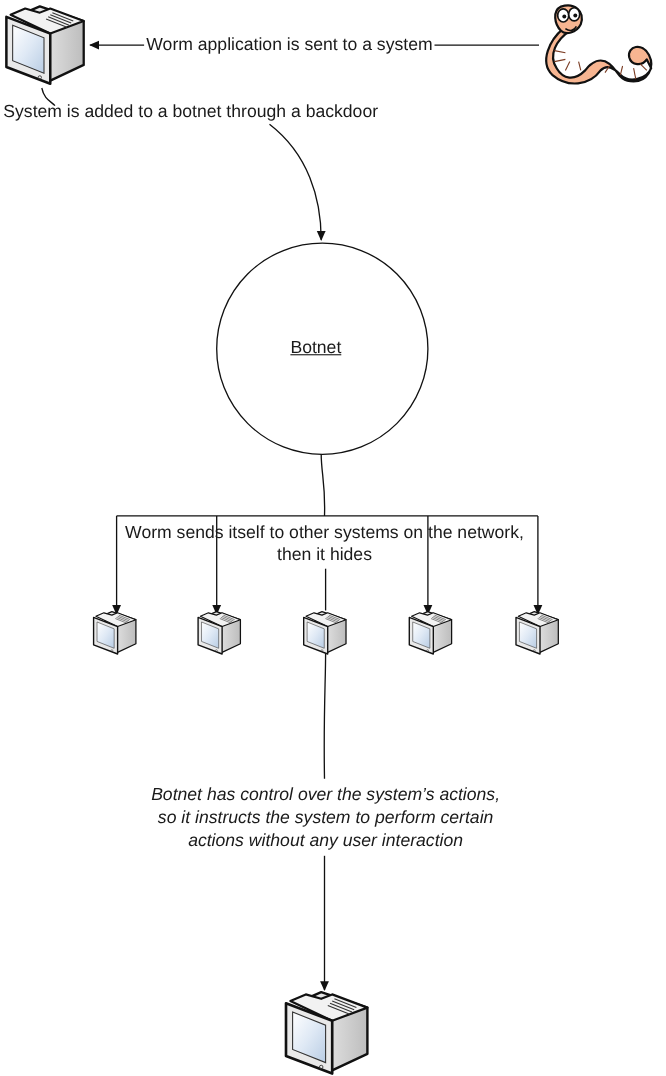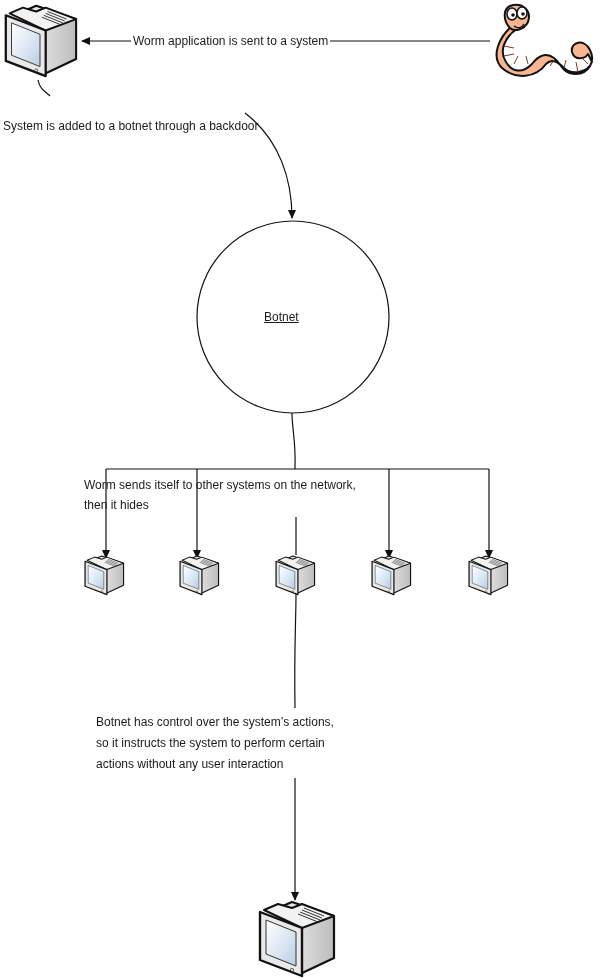--- a/index.html
+++ b/index.html
@@ -1,21 +1,21 @@
 <!DOCTYPE html>
 <html><head>
 <meta charset="utf-8">
 <style>
   html, body { margin: 0; padding: 0; background: #ffffff; }
   body { width: 605px; height: 978px; position: relative; overflow: hidden;
          font-family: "Liberation Sans", sans-serif; color: #111; }
   #canvas { position: absolute; left: 0; top: 0; width: 605px; height: 978px; }
-  .lbl { position: absolute; font-size: 12px; line-height: 20px; color: #1a1a1a;
+  .lbl { position: absolute; font-size: 16px; line-height: 20px; color: #1a1a1a;
          white-space: nowrap; background: #fff; }
-  .lbl-c { white-space: pre-line; background: transparent; }
+  .lbl-c { text-align: center; white-space: pre-line; background: transparent; }
 </style>
 </head>
 <body>
 
 <svg id="canvas" viewBox="0 0 605 978" xmlns="http://www.w3.org/2000/svg">
   <defs>
     <marker id="arr" markerWidth="10" markerHeight="10" refX="8" refY="5" orient="auto" markerUnits="userSpaceOnUse">
       <path d="M0,1 L9,5 L0,9 Z" fill="#111"></path>
     </marker>
     <linearGradient id="scr" x1="0" y1="0" x2="1" y2="1">
@@ -106,19 +106,19 @@
 
   <path d="M296,594 C296,620 294,650 295,708" fill="none" stroke="#111" stroke-width="1.2"></path>
   <line x1="295" y1="778" x2="295" y2="900" stroke="#111" stroke-width="1.2" marker-end="url(#arr)"></line>
 
   <g transform="translate(256,898)">
       <use href="#monitor"></use>
     </g>
 </svg>
 
 <div class="lbl" style="left:131px; top:31px; padding:0 2px;">Worm application is sent to a system</div>
-<div class="lbl" style="left:3px; top:92px; background:transparent;margin-top:24px;">System is added to a botnet through a backdoor</div>
+<div class="lbl" style="left:3px; top:92px; background:transparent;">System is added to a botnet through a backdoor</div>
 <div class="lbl" style="left:264px; top:307px; background:transparent;text-decoration:underline;">Botnet</div>
 <div class="lbl lbl-c" style="left:84px; top:475px; width:422px;">Worm sends itself to other systems on the network,
 then it hides</div>
-<div class="lbl lbl-c" style="left:96px; top:712px; width:400px; line-height:21px; background:#fff;">Botnet has control over the system’s actions,
+<div class="lbl lbl-c" style="left:96px; top:712px; width:400px; line-height:21px; background:#fff;font-style:italic;">Botnet has control over the system’s actions,
 so it instructs the system to perform certain
 actions without any user interaction</div>
 
 </body></html>

